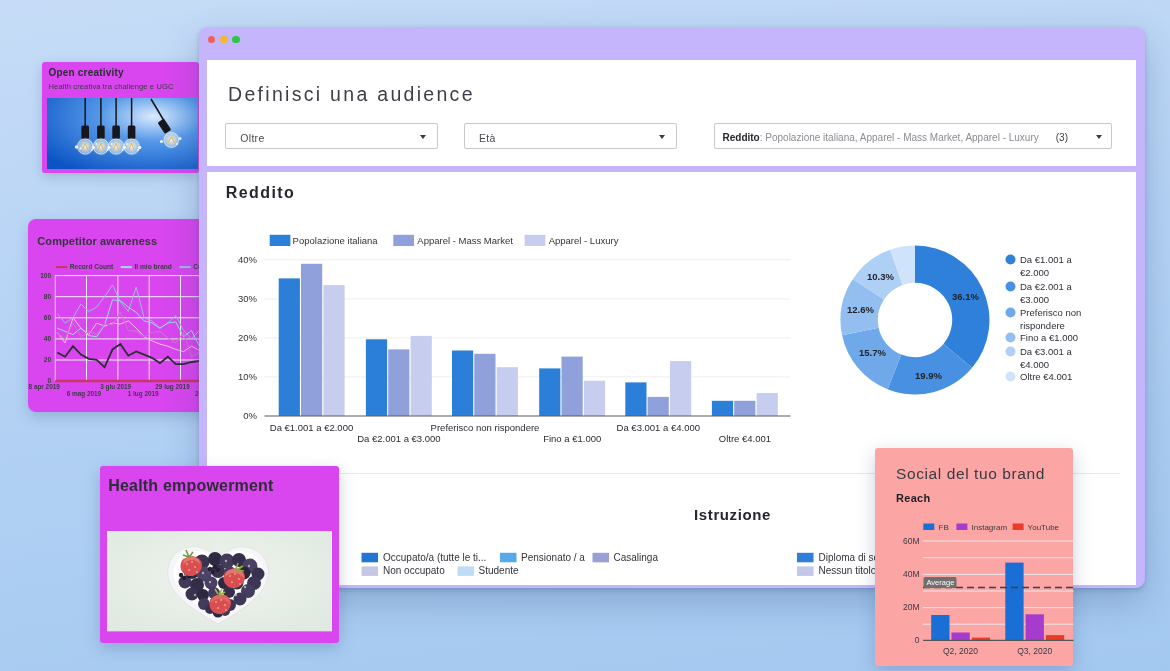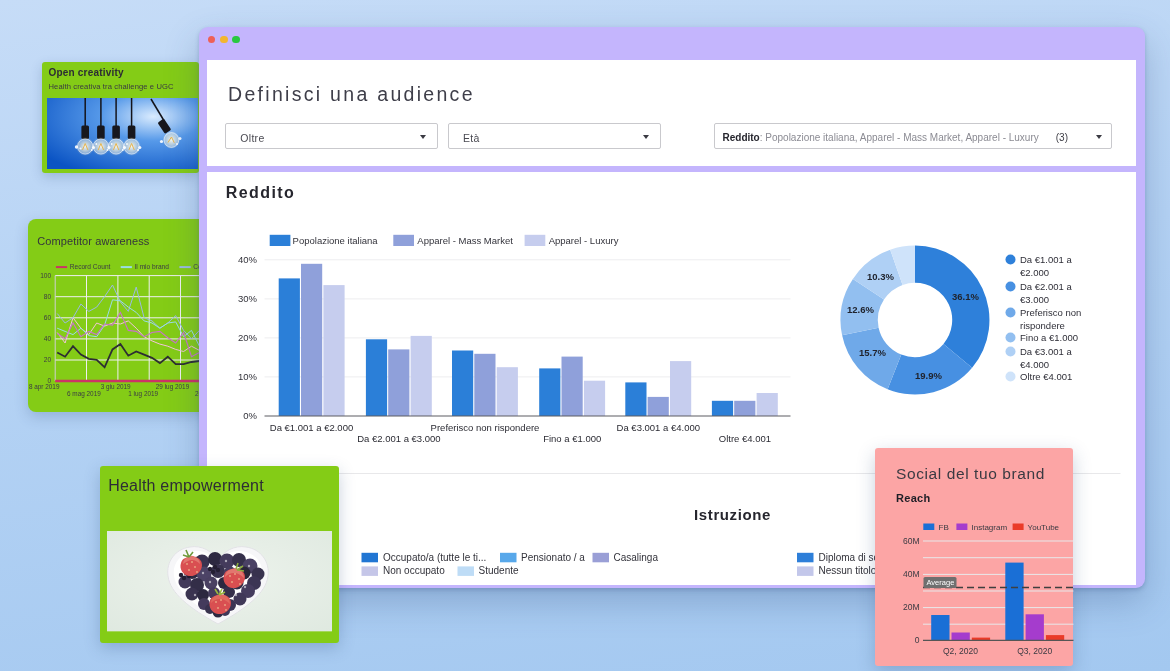--- a/index.html
+++ b/index.html
@@ -1,37 +1,37 @@
 <!DOCTYPE html>
 <html><head><meta charset="utf-8"><style>
 html,body{margin:0;padding:0}
 body{width:1170px;height:671px;overflow:hidden;position:relative;
  font-family:"Liberation Sans",sans-serif;
  background:linear-gradient(172deg,#c6dcf7 0%,#b4d2f4 45%,#a3c8f0 100%);}
 .abs{position:absolute}
-.card{position:absolute;background:#84cc16;}
+.card{position:absolute;background:#d946ef;}
 #opencard{left:41.5px;top:62px;width:157px;height:111px;border-radius:3px;z-index:1;
  box-shadow:0 4px 12px rgba(40,70,120,.22);}
 #opencard .t{position:absolute;left:7px;top:5px;font-size:10px;font-weight:bold;color:#2c2c34;letter-spacing:.2px}
 #opencard .s{position:absolute;left:7px;top:19.5px;font-size:7.6px;color:#3a3a42;letter-spacing:.1px}
 #compcard{left:27.8px;top:219.4px;width:180px;height:192.5px;border-radius:8px;z-index:1;
- box-shadow:0 5px 14px rgba(40,70,120,.22);}
+ box-shadow:0 5px 14px rgba(40,70,120,.22);font-weight:bold;}
 #compcard .t{position:absolute;left:9.5px;top:16px;font-size:11px;color:#35353d;letter-spacing:.1px}
 #window{left:199px;top:27px;width:946px;height:561px;background:#c4b5fd;border-radius:9px;z-index:2;
  box-shadow:0 2px 4px rgba(60,90,140,.30),0 14px 34px rgba(45,75,125,.28);}
 #window .dot{position:absolute;width:7.7px;height:7.7px;border-radius:50%;top:8.5px}
 #whead{position:absolute;left:7.5px;top:33px;width:929.5px;height:106.3px;background:#fff}
 #wbody{position:absolute;left:7.5px;top:144.5px;width:929.5px;height:413.5px;background:#fff}
 #wtitle{position:absolute;left:29px;top:55.5px;font-size:19.5px;letter-spacing:2.3px;color:#3e3e49}
 .sel{position:absolute;top:96.2px;height:26.3px;background:#fff;border:1px solid #c9c9cd;border-radius:2px;box-sizing:border-box;font-size:10.5px;color:#4a4a52}
 .sel .lab{position:absolute;left:14px;top:7.5px;letter-spacing:.3px}
 .arr{position:absolute;width:0;height:0;border-left:3.5px solid transparent;border-right:3.5px solid transparent;border-top:4.5px solid #3a3a42;top:11px}
 #healthcard{left:100.2px;top:466px;width:238.5px;height:176.5px;border-radius:3px;z-index:3;
  box-shadow:0 5px 16px rgba(40,70,120,.25);}
-#healthcard .t{position:absolute;left:8px;top:11px;font-size:16px;font-weight:normal;color:#2d2d35;letter-spacing:.2px}
+#healthcard .t{position:absolute;left:8px;top:11px;font-size:16px;font-weight:bold;color:#2d2d35;letter-spacing:.2px}
 #healthcard .s{position:absolute;left:8px;top:35px;font-size:10.3px;line-height:12.8px;color:#3f3f47;letter-spacing:.1px}
 #socialcard{left:875px;top:448px;width:198px;height:218px;border-radius:3px;z-index:3;
  box-shadow:0 6px 18px rgba(40,70,120,.25);background:#fca5a5}
 svg text{font-family:"Liberation Sans",sans-serif}
 </style></head><body>
 
 <div class="card" id="opencard">
 <div class="t">Open creativity</div>
 <div class="s">Health creativa tra challenge e UGC</div>
 <svg class="abs" style="left:5.3px;top:35.7px" width="151.7" height="71.3" viewBox="0 0 151.7 71.3">
@@ -160,21 +160,21 @@
 <div class="dot" style="left:8.5px;background:#ee6057"></div>
 <div class="dot" style="left:21px;background:#f3b62f"></div>
 <div class="dot" style="left:33.4px;background:#2ac840"></div>
 <div id="whead"></div>
 <div id="wbody"></div>
 <div id="wtitle">Definisci una audience</div>
 <div class="sel" style="left:26.3px;width:212.3px">
       <span class="lab">Oltre</span>
       <span class="arr" style="right:11px"></span>
     </div>
-<div class="sel" style="left:249px;width:213px">
+<div class="sel" style="left:265px;width:213px">
       <span class="lab">Età</span>
       <span class="arr" style="right:11px"></span>
     </div>
 <div class="sel" style="left:514.5px;width:398.9px;white-space:nowrap">
       <span class="lab" style="font-size:10px;letter-spacing:0;left:8px"><b style="color:#26262e">Reddito</b><span style="color:#8b8b93">: Popolazione italiana, Apparel - Mass Market, Apparel - Luxury</span><span style="color:#3c3c44;margin-left:17px">(3)</span></span>
       <span class="arr" style="right:9px"></span>
     </div>
 <svg class="abs" style="left:7.5px;top:144.5px" width="929.5" height="411" viewBox="206.5 171.5 929.5 411">
 <text x="225.3" y="197.5" font-size="16" font-weight="bold" fill="#26262e" letter-spacing="1.4">Reddito</text>
 

